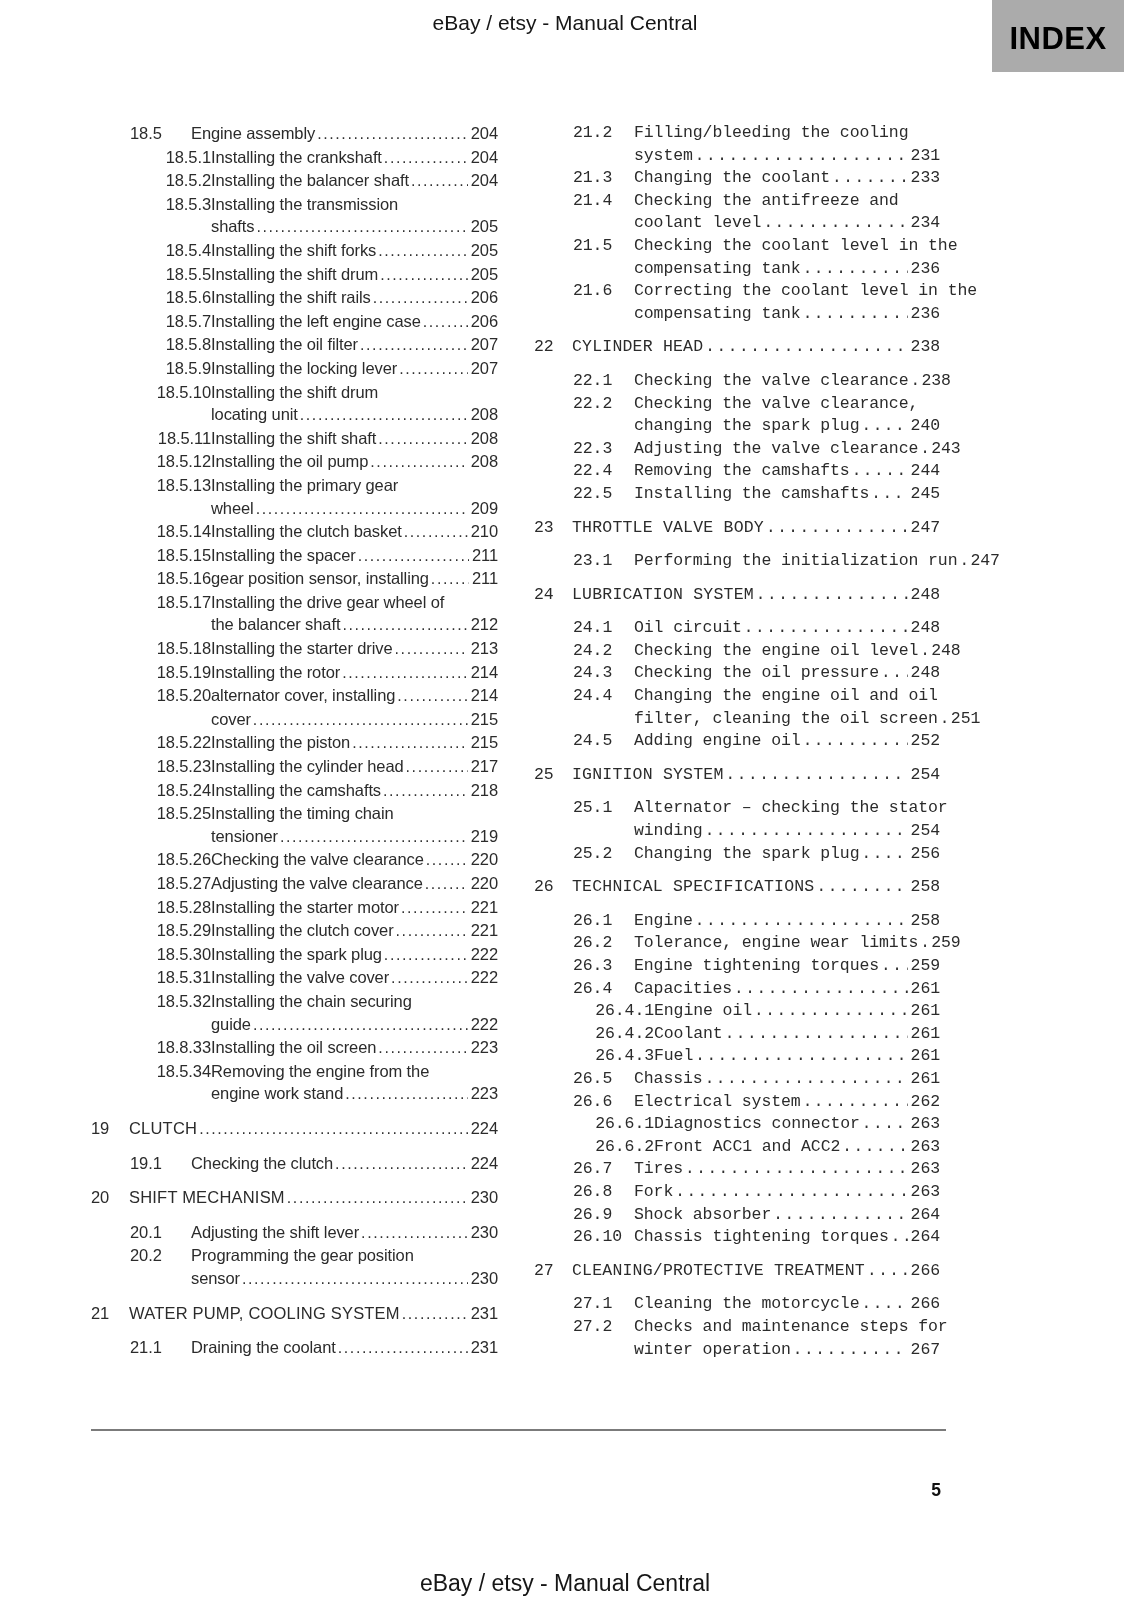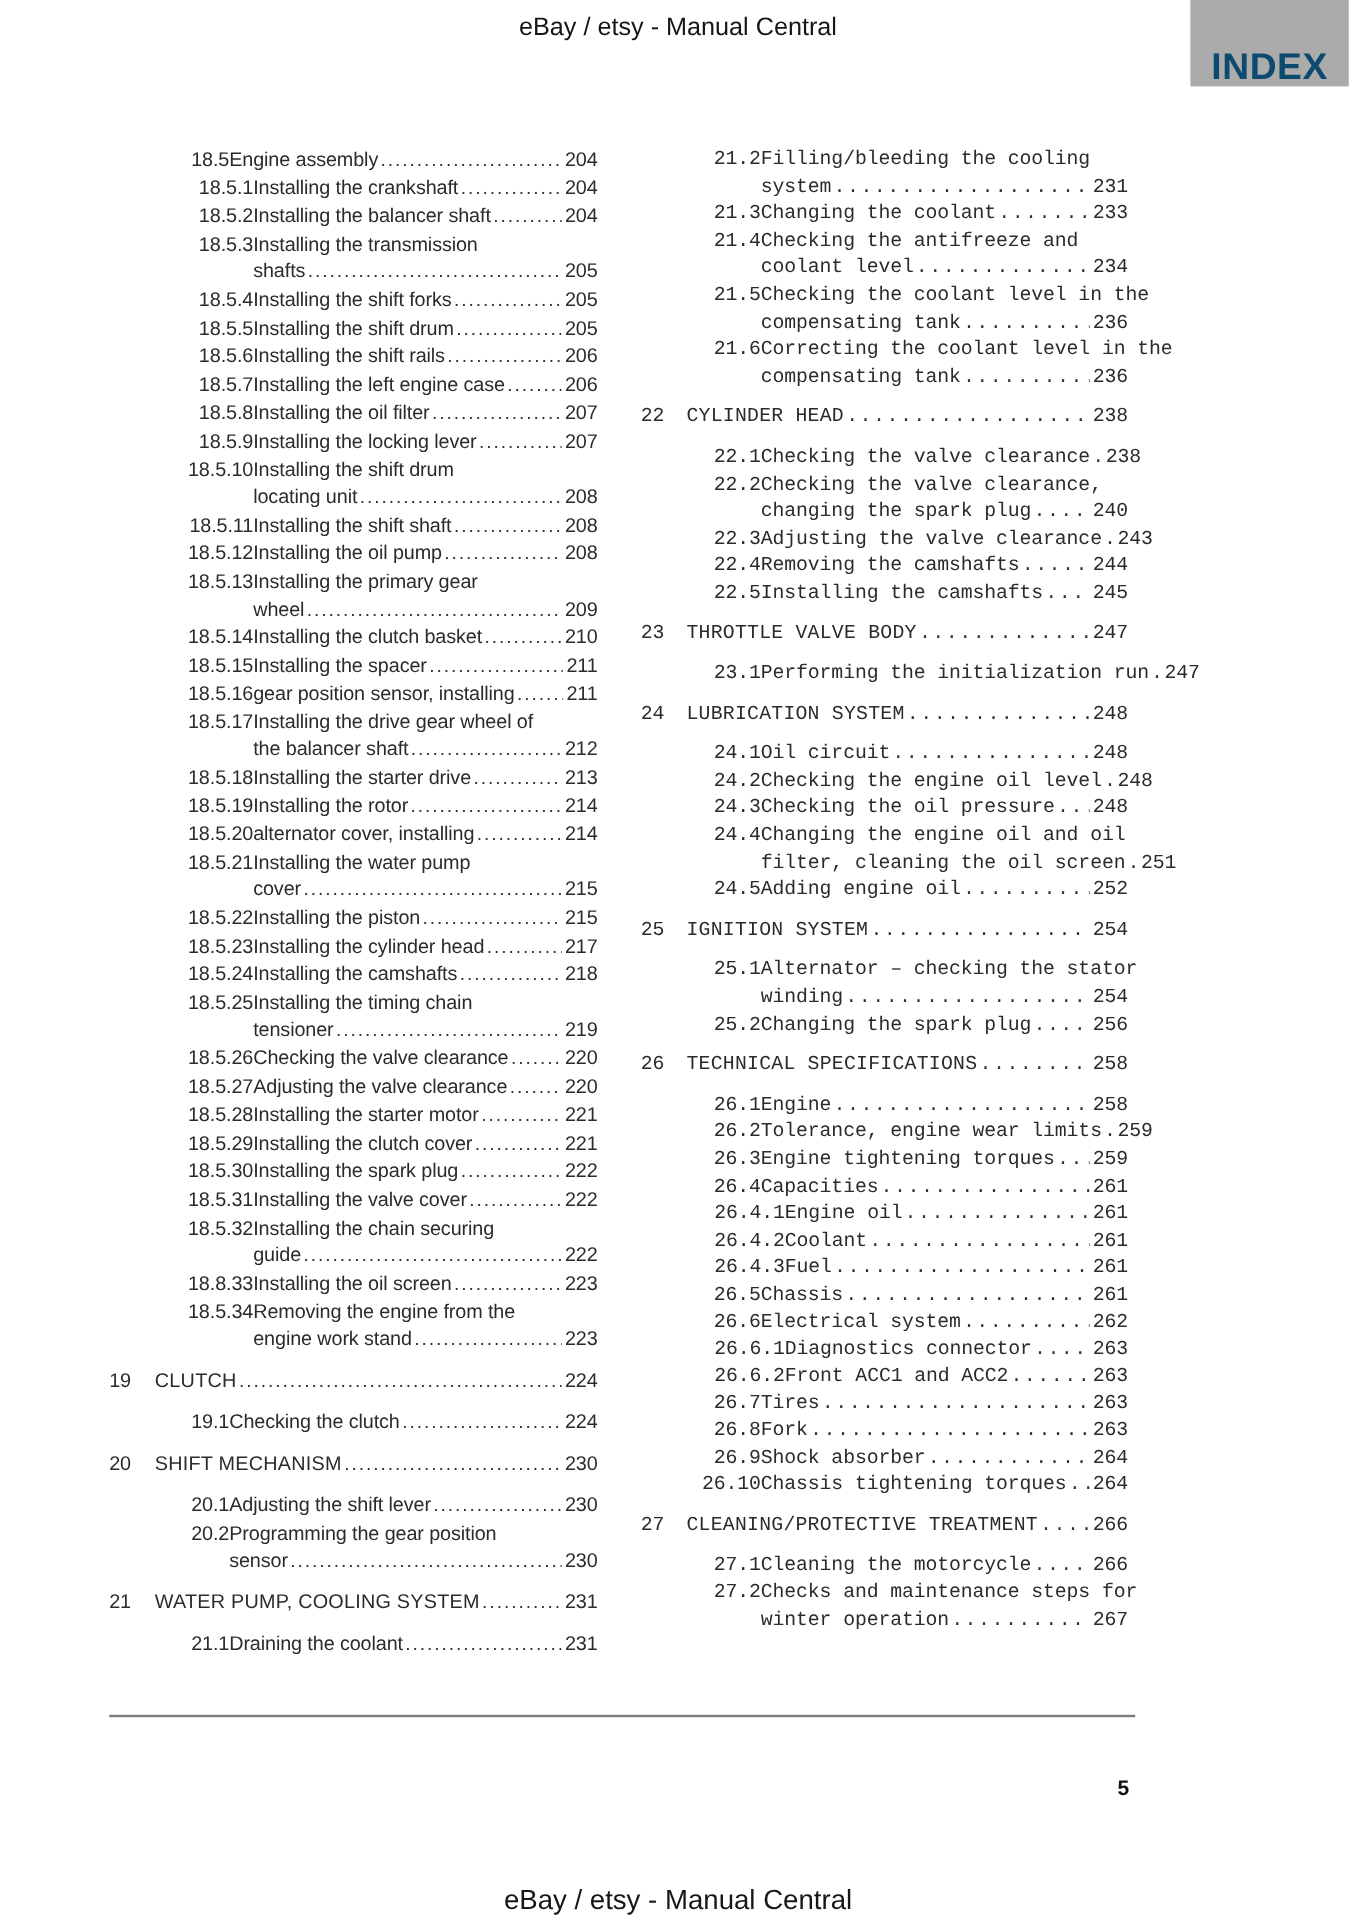--- a/index.html
+++ b/index.html
@@ -15,39 +15,39 @@
   .header-title {
     position: absolute; top: 11px; left: 0; width: 1130px;
     text-align: center; font-size: 21px; color: #161616;
   }
 
   .index-badge {
     position: absolute; left: 992px; top: 0; width: 132px; height: 72px;
     background: #ababab; text-align: center;
   }
   .index-badge .index-text {
-    display: inline-block; margin-top: 38px;
-    font-size: 31px; font-weight: 700; letter-spacing: 0.5px; color: #0c4a6e;
+    display: inline-block; margin-top: 21px;
+    font-size: 31px; font-weight: 700; letter-spacing: 0.5px; color: #000000;
   }
 
   .toc-col {
     position: absolute; top: 122px;
     font-size: 16.5px; letter-spacing: -0.1px;
   }
   .toc-col.left  { left: 91px;  width: 407px; }
   .toc-col.right { left: 534px; width: 406px; font-family: Liberation Mono, monospace; }
 
   .entry.lvl1 { margin: 11px 0; }
   .entry.lvl1 .title { letter-spacing: 0.2px; }
   .line { display: flex; align-items: baseline; line-height: 22.6px; }
   .num { flex: 0 0 auto; }
   .lvl1 .num { width: 38px; }
   .lvl2 { padding-left: 39px; }
   .lvl3 { padding-left: 39px; }
-  .lvl2 .num { width: 61px; text-align: right; }
+  .lvl2 .num { width: 61px; }
   .lvl3 .num { width: 81px; text-align: right; }
   .lvl2 .line.cont { padding-left: 61px; }
   .lvl3 .line.cont { padding-left: 81px; }
 
   .title { flex: 0 1 auto; white-space: nowrap; }
   .leader {
     flex: 1 1 10px; min-width: 8px;
     overflow: hidden; white-space: nowrap;
     margin-left: 2px; margin-right: 3px;
     color: #303030;
@@ -255,24 +255,20 @@
     </div>
     <div class="entry lvl3">
       <div class="line">
         <span class="num">18.5.20</span>
         <span class="title">alternator cover, installing</span>
         <span class="leader"></span>
         <span class="page-num">214</span>
       </div>
     </div>
     <div class="entry lvl3">
-      <div class="line">
-        <span class="num">18.5.21</span>
-        <span class="title">Installing the water pump</span>
-      </div>
       <div class="line cont">
         <span class="title">cover</span>
         <span class="leader"></span>
         <span class="page-num">215</span>
       </div>
     </div>
     <div class="entry lvl3">
       <div class="line">
         <span class="num">18.5.22</span>
         <span class="title">Installing the piston</span>

